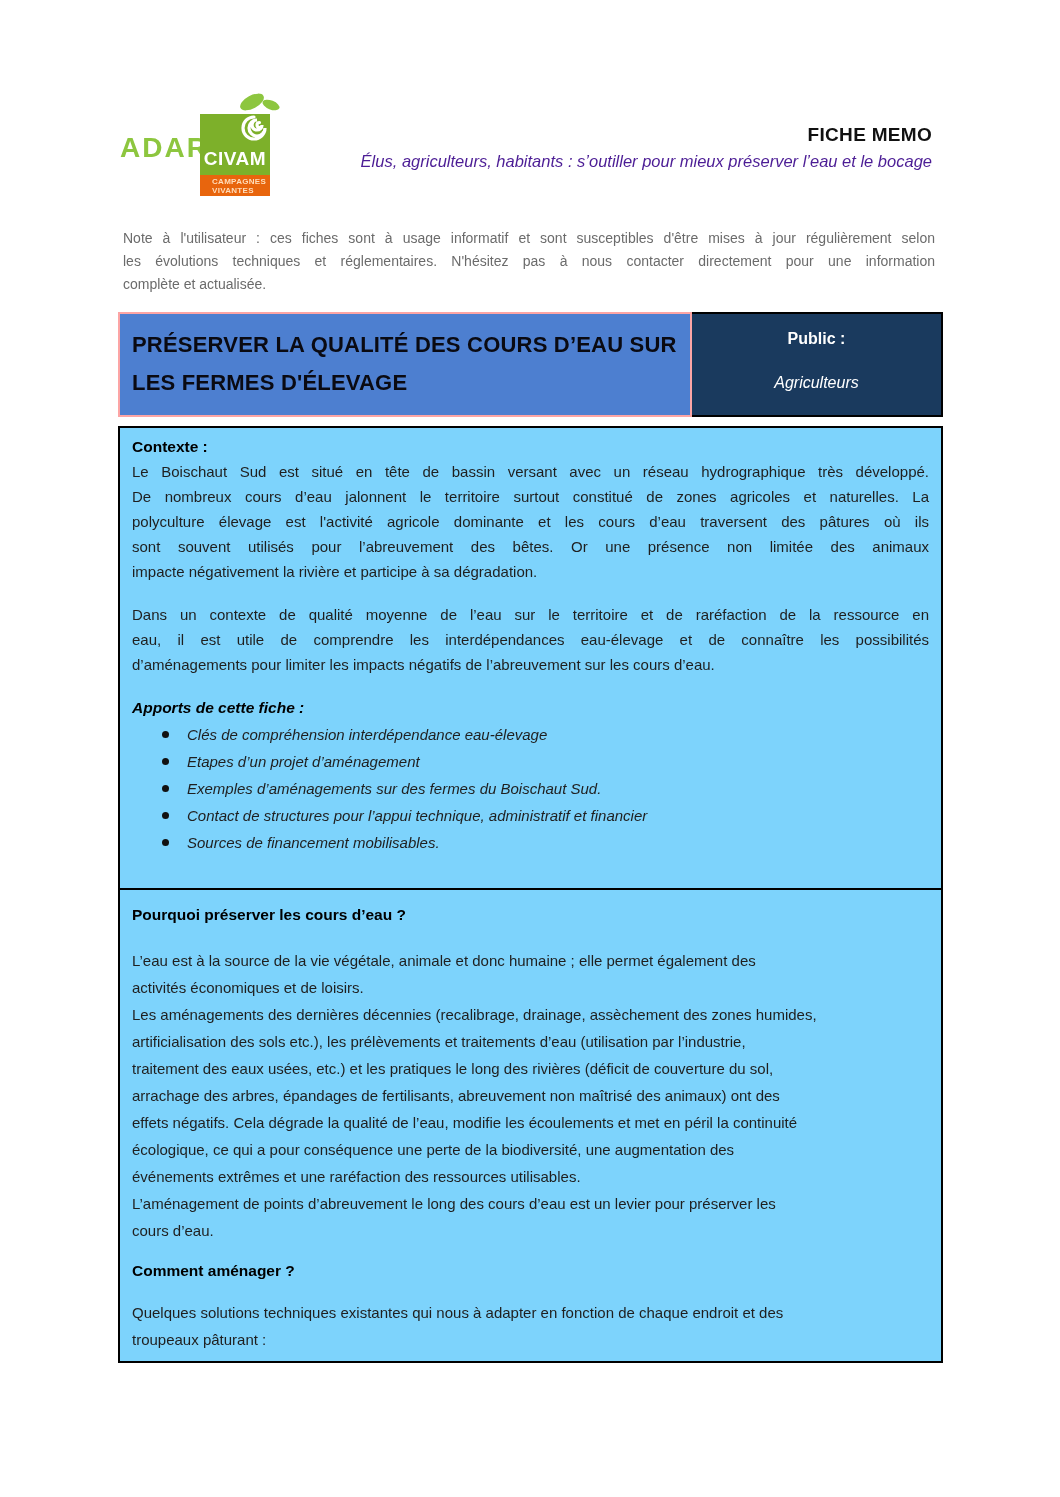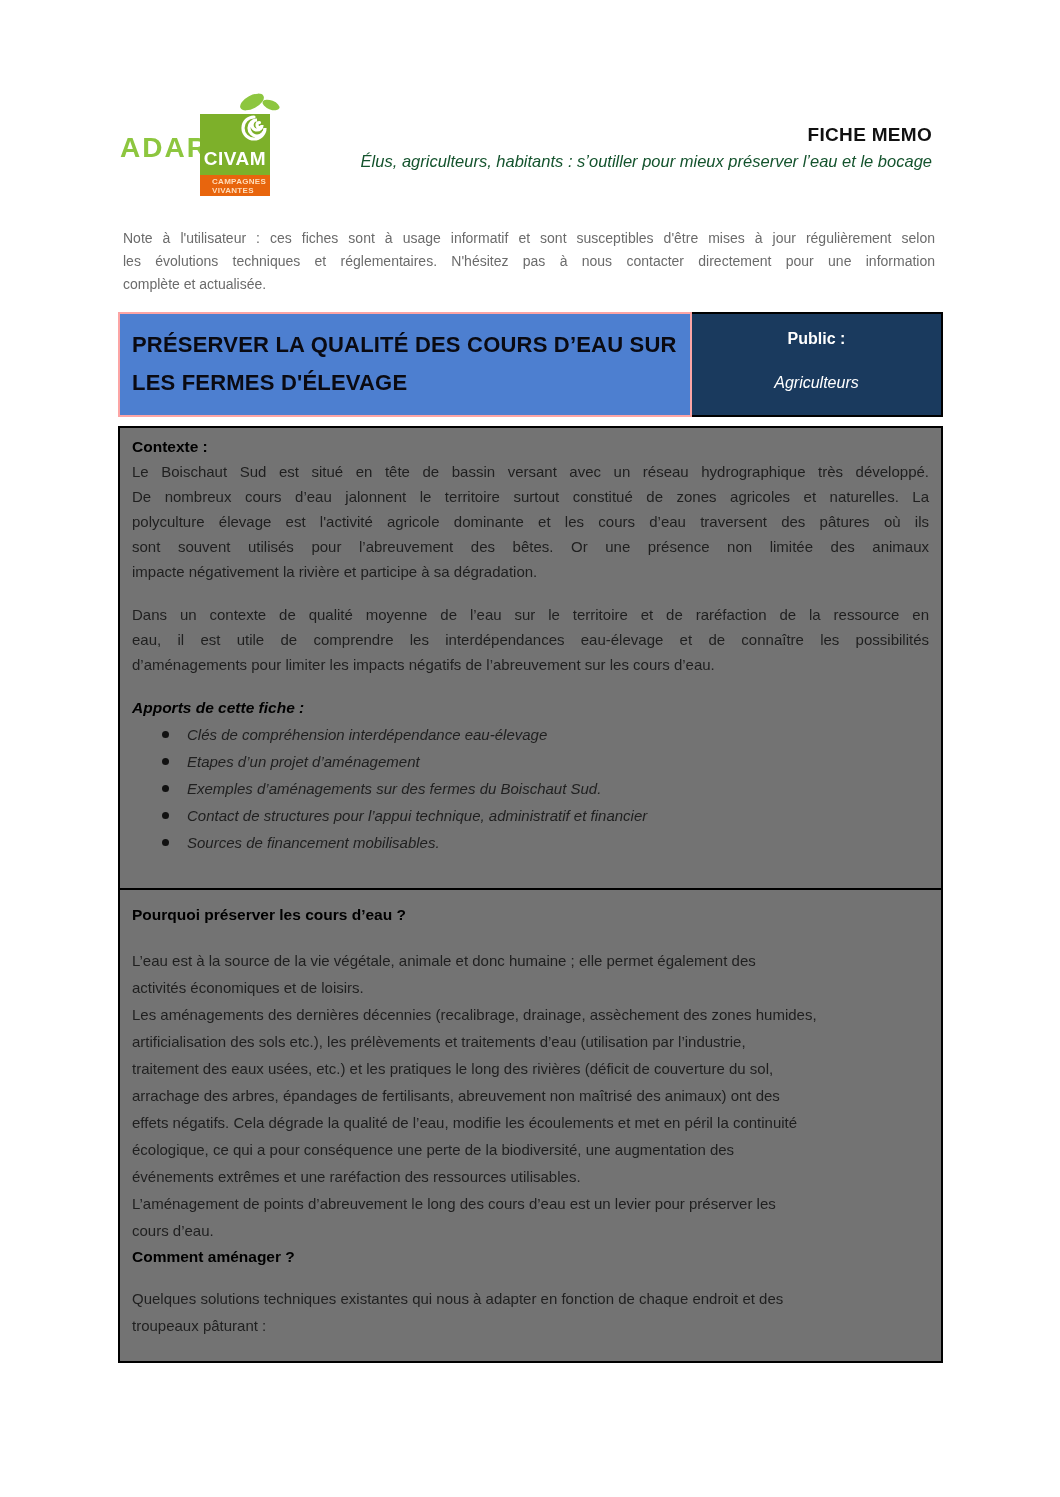--- a/index.html
+++ b/index.html
@@ -21,21 +21,21 @@
     position:absolute; left:82px; top:87px; width:70px; height:21px;
     background:var(--logo_orange,#e8650d); color:#ffddbb; font-size:8px; font-weight:bold;
     line-height:9px; padding:2px 0 0 12px; letter-spacing:0.3px; box-sizing:border-box;
   }
   .doc-type {
     position:absolute; right:128px; top:124px; font-size:19px; font-weight:bold;
     color:#111; letter-spacing:0.3px;
   }
   .tagline {
     position:absolute; right:128px; top:152px; font-size:16.5px; font-style:italic;
-    color:#14532d; white-space:nowrap;
+    color:#4c1d95; white-space:nowrap;
   }
 
   
   .note { position:absolute; left:123px; top:227px; width:812px; font-size:14px; line-height:23px; color:#6b6b6b; }
   .note .ln { text-align:justify; text-align-last:justify; }
   .note .ln:last-child { text-align-last:left; }
 
   
   .title-table { position:absolute; left:118px; top:312px; width:825px; height:105px; display:flex; box-sizing:border-box; }
   .title-cell {
@@ -44,34 +44,34 @@
   }
   .title-line { font-size:22px; font-weight:bold; line-height:38px; color:#0a0a12; white-space:nowrap; letter-spacing:0.2px; }
   .public-cell {
     width:251px; background:var(--public_bg,#1a3a5e); border:2px solid #000; border-left:none;
     color:#fff; text-align:center; padding-top:16px; box-sizing:border-box;
   }
   .public-label { font-weight:bold; font-size:16px; }
   .public-value { font-style:italic; font-size:16px; margin-top:26px; }
 
   
-  .cbox { position:absolute; left:118px; width:825px; border:2px solid #000; background:#737373; box-sizing:border-box; }
+  .cbox { position:absolute; left:118px; width:825px; border:2px solid #000; background:#7dd3fc; box-sizing:border-box; }
   .box1 { top:426px; height:464px; padding:6px 12px 0 12px; }
   .box2 { top:888px; height:475px; padding:12px 12px 0 12px; }
 
   .sec-h { font-size:15.5px; font-weight:bold; line-height:25px; color:#000; }
   .para { font-size:15px; }
   .para .ln { line-height:25px; }
   .just .ln { text-align:justify; text-align-last:justify; }
   .just .ln:last-child { text-align-last:left; }
   .mb18 { margin-bottom:18px; }
   .mb20 { margin-bottom:20px; }
   .mb16 { margin-bottom:16px; }
   .mb8  { margin-bottom:8px; }
-  .mb2  { margin-bottom:0; }
+  .mb2  { margin-bottom:14px; }
 
   .apports-h { font-size:15.5px; font-weight:bold; font-style:italic; line-height:26px; color:#000; }
   .blist { margin:0; padding:0 0 0 30px; list-style:none; }
   .blist li { display:flex; align-items:center; line-height:27px; font-size:15px; font-style:italic; }
   .dot { width:7px; height:7px; border-radius:50%; background:#111; margin-right:18px; flex:0 0 auto; }
 
   .obj-line { font-size:15px; line-height:25px;margin-top:47px; }
   .obj-label { font-weight:bold; color:#000; }
   .obj-text { margin-left:10px; }
 

